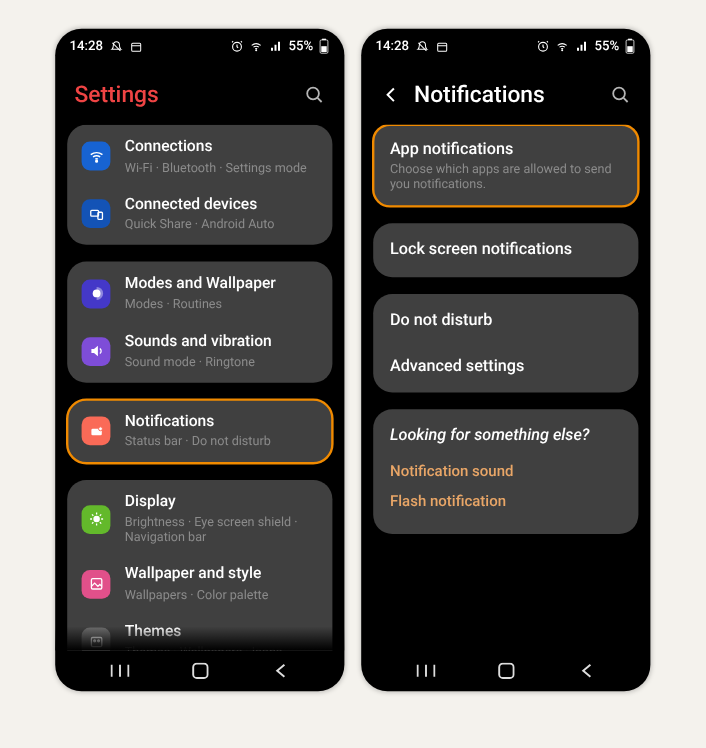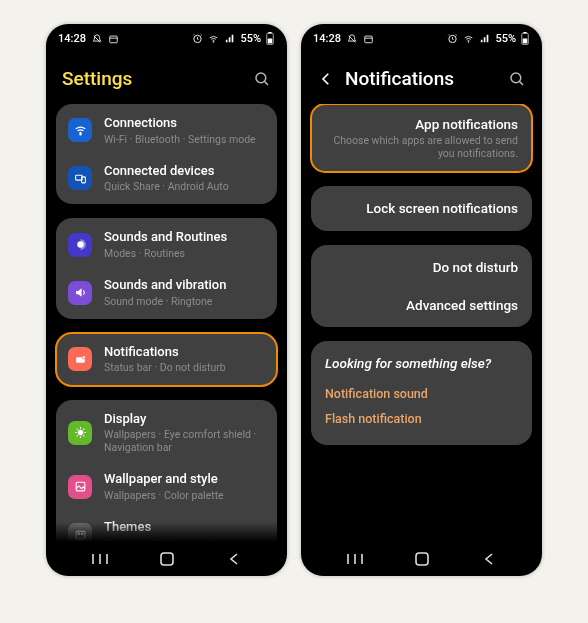--- a/index.html
+++ b/index.html
@@ -38,21 +38,21 @@
   .status-right svg, .status-left svg { display:block; }
 
   
   .header {
     display: flex;
     align-items: center;
     padding: 18px 16px 14px;
     gap: 10px;
   }
   .header-title {
-    color: #fde047;
+    color: #ef4444;
     font-size: 19px;
     font-weight: 500;
     flex: 1;
   }
   .header-title.white { color: #fff; }
   .back-chevron { color:#fff; width:18px; }
   .search-icon { color:#b5b5b5; }
 
   
   .content {
@@ -94,21 +94,21 @@
     line-height: 1.2;
   }
   .row .sub {
     color: #8b8b8b;
     font-size: 10.5px;
     line-height: 1.25;
     margin-top: 2px;
   }
 
   
-  .row.noicon { padding: 14px 14px; text-align: right; }
+  .row.noicon { padding: 14px 14px; }
   .row.noicon .title { font-size: 13.5px; }
   .card .row.noicon + .row.noicon { padding-top: 8px; }
 
   .section-heading {
     color: #fff;
     font-size: 13.5px;
     font-weight: 500;
     padding: 14px 14px 10px;
     font-style: italic;
   }
@@ -218,21 +218,21 @@
 
     <div class="card">
       <div class="row">
         <div class="icon bg-purple">
           <svg width="13" height="13" viewBox="0 0 24 24" fill="#fff">
               <circle cx="12" cy="12" r="6"></circle>
               <path d="M12 2a10 10 0 010 20z" fill="#fff" opacity=".4"></path>
             </svg>
         </div>
         <div class="text">
-          <div class="title">Sounds and Routines</div>
+          <div class="title">Modes and Wallpaper</div>
           <div class="sub">Modes · Routines</div>
         </div>
       </div>
       <div class="row">
         <div class="icon bg-violet">
           <svg width="13" height="13" viewBox="0 0 24 24" fill="#fff">
               <path d="M4 9v6h4l6 5V4L8 9H4z"></path>
               <path d="M17 8a5 5 0 010 8" fill="none" stroke="#fff" stroke-width="2"></path>
             </svg>
         </div>
@@ -261,21 +261,21 @@
     <div class="card">
       <div class="row">
         <div class="icon bg-green">
           <svg width="13" height="13" viewBox="0 0 24 24" fill="none" stroke="#fff" stroke-width="2">
               <circle cx="12" cy="12" r="4" fill="#fff"></circle>
               <path d="M12 2v3M12 19v3M2 12h3M19 12h3M4.9 4.9l2.1 2.1M17 17l2.1 2.1M4.9 19.1L7 17M17 7l2.1-2.1"></path>
             </svg>
         </div>
         <div class="text">
           <div class="title">Display</div>
-          <div class="sub">Wallpapers · Eye comfort shield · Navigation bar</div>
+          <div class="sub">Brightness · Eye screen shield · Navigation bar</div>
         </div>
       </div>
       <div class="row">
         <div class="icon bg-pink">
           <svg width="13" height="13" viewBox="0 0 24 24" fill="none" stroke="#fff" stroke-width="2">
               <rect x="4" y="4" width="16" height="16" rx="2"></rect>
               <path d="M4 16l5-5 5 5 3-3 3 3"></path>
             </svg>
         </div>
         <div class="text">

